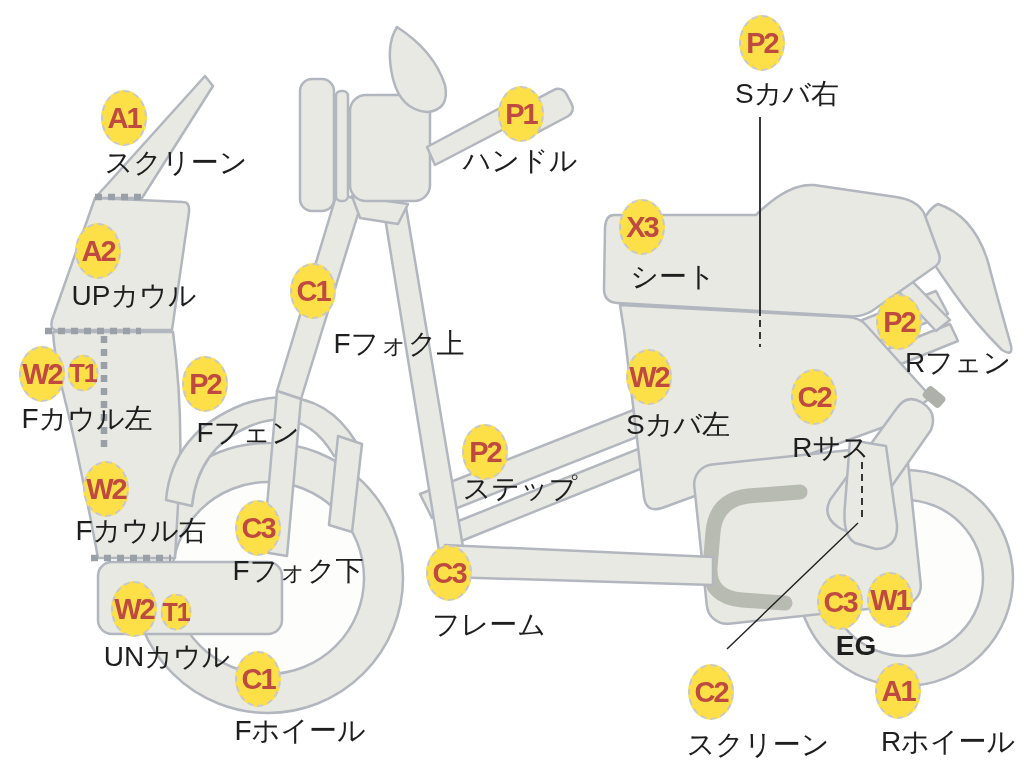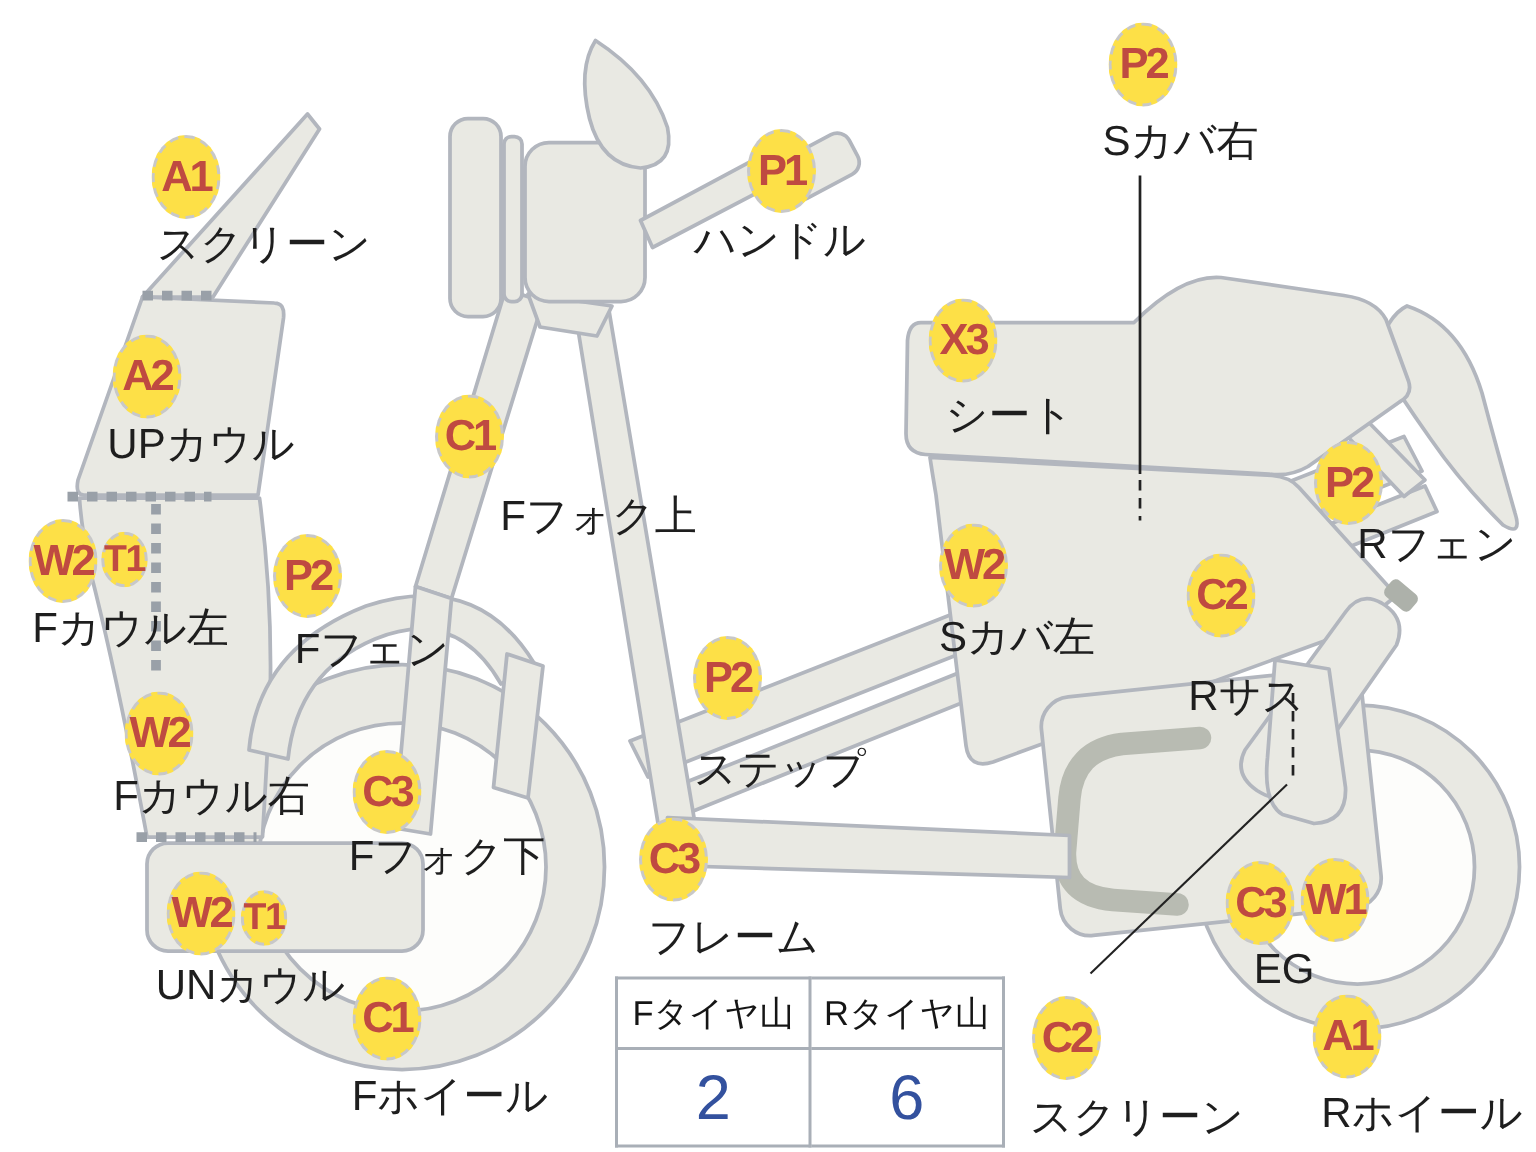--- a/index.html
+++ b/index.html
@@ -147,37 +147,25 @@
       <div class="part-label" style="left: 176px; top: 163px;">スクリーン</div>
       <div class="part-label" style="left: 134px; top: 296px;">UPカウル</div>
       <div class="part-label" style="left: 87px; top: 419px;">Fカウル左</div>
       <div class="part-label" style="left: 141px; top: 531px;">Fカウル右</div>
       <div class="part-label" style="left: 248px; top: 433px;">Fフェン</div>
       <div class="part-label" style="left: 167px; top: 657px;">UNカウル</div>
       <div class="part-label" style="left: 300px; top: 731px;">Fホイール</div>
       <div class="part-label" style="left: 363px; top: 344px; margin-left: 36px;">Fフォク上</div>
       <div class="part-label" style="left: 298px; top: 571px;">Fフォク下</div>
       <div class="part-label" style="left: 520px; top: 161px; font-family: Liberation Serif, serif;">ハンドル</div>
-      <div class="part-label" style="left: 520px; top: 513px;">ステップ</div>
+      <div class="part-label" style="left: 520px; top: 489px;">ステップ</div>
       <div class="part-label" style="left: 489px; top: 625px;">フレーム</div>
       <div class="part-label" style="left: 787px; top: 94px;">Sカバ右</div>
       <div class="part-label" style="left: 673px; top: 277px;">シート</div>
       <div class="part-label" style="left: 678px; top: 425px;">Sカバ左</div>
-      <div class="part-label" style="left: 831px; top: 464px;">Rサス</div>
+      <div class="part-label" style="left: 831px; top: 448px;">Rサス</div>
       <div class="part-label" style="left: 958px; top: 363px;">Rフェン</div>
-      <div class="part-label" style="left: 856px; top: 646px;">EG</div>
+      <div class="part-label" style="left: 856px; top: 646px; font-weight: bold;">EG</div>
       <div class="part-label" style="left: 948px; top: 742px;">Rホイール</div>
       <div class="part-label" style="left: 758px; top: 745px;">スクリーン</div>
     </div>
 
-  <table id="tire-table">
-    <tbody>
-        <tr>
-      <td class="hdr">Fタイヤ山</td>
-      <td class="hdr">Rタイヤ山</td>
-    </tr>
-    <tr>
-      <td class="val">2</td>
-      <td class="val">6</td>
-    </tr>
-  </tbody>
-    </table>
 </div>
 
 </body></html>

